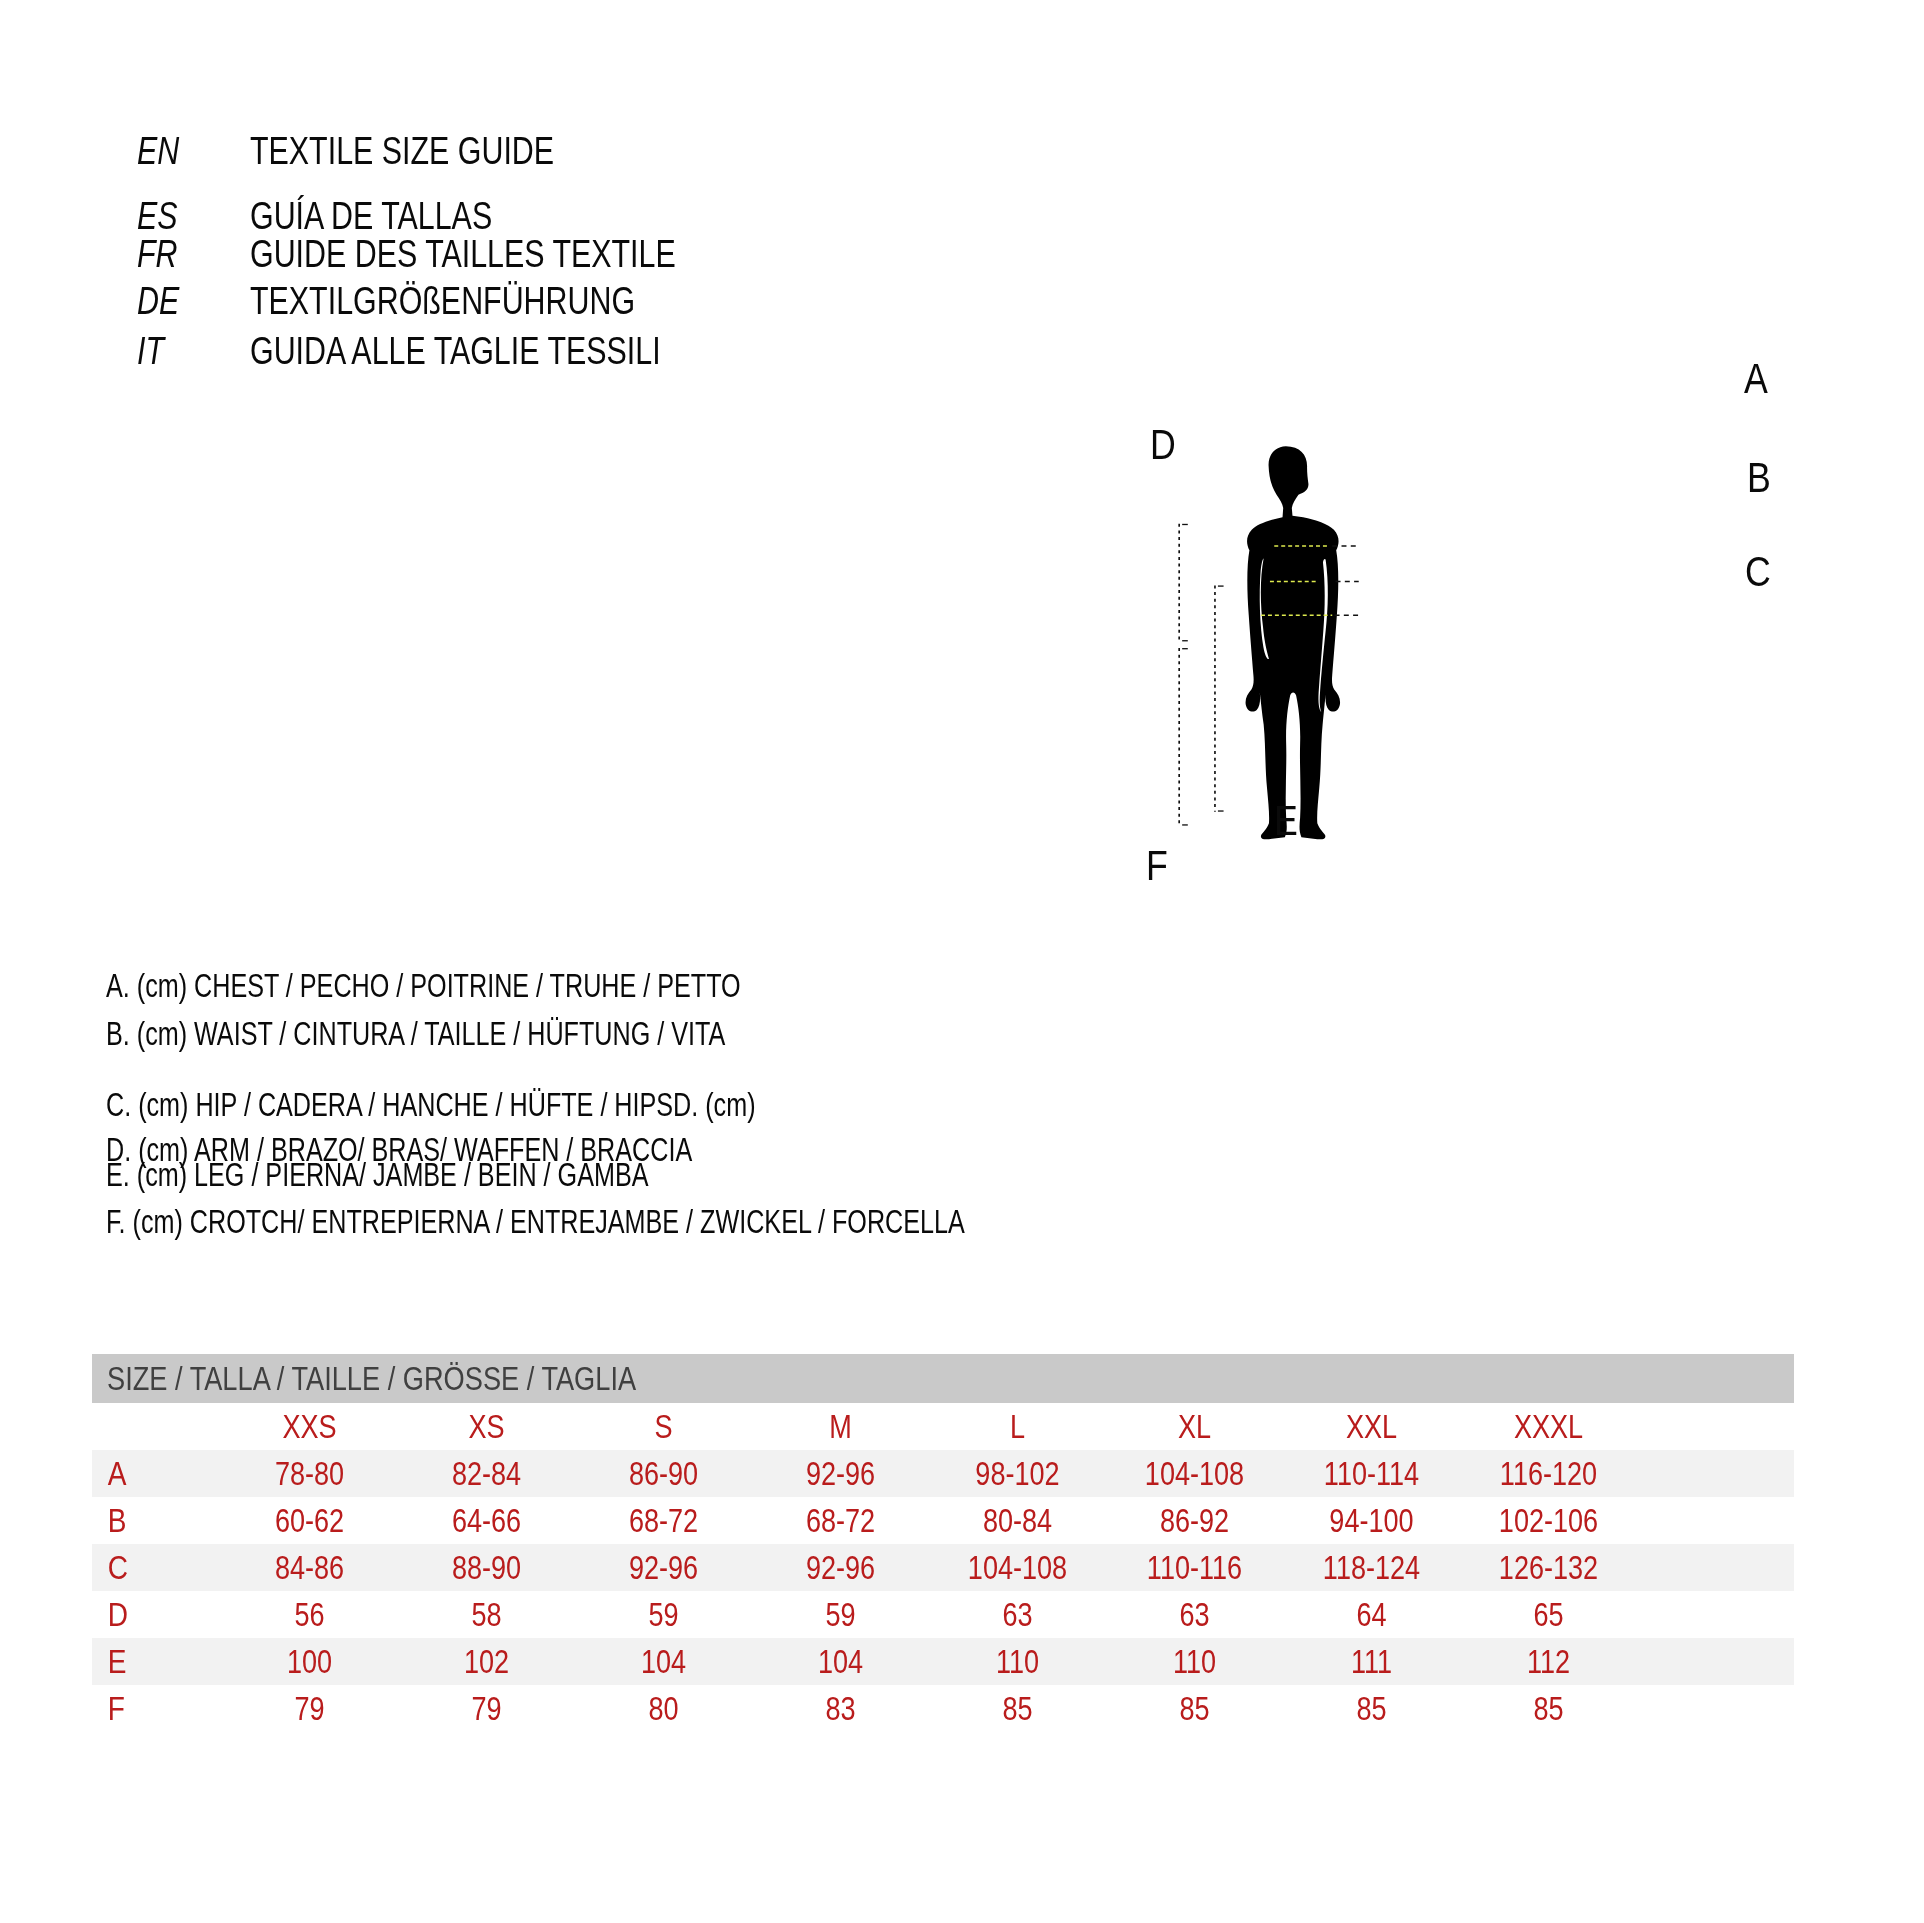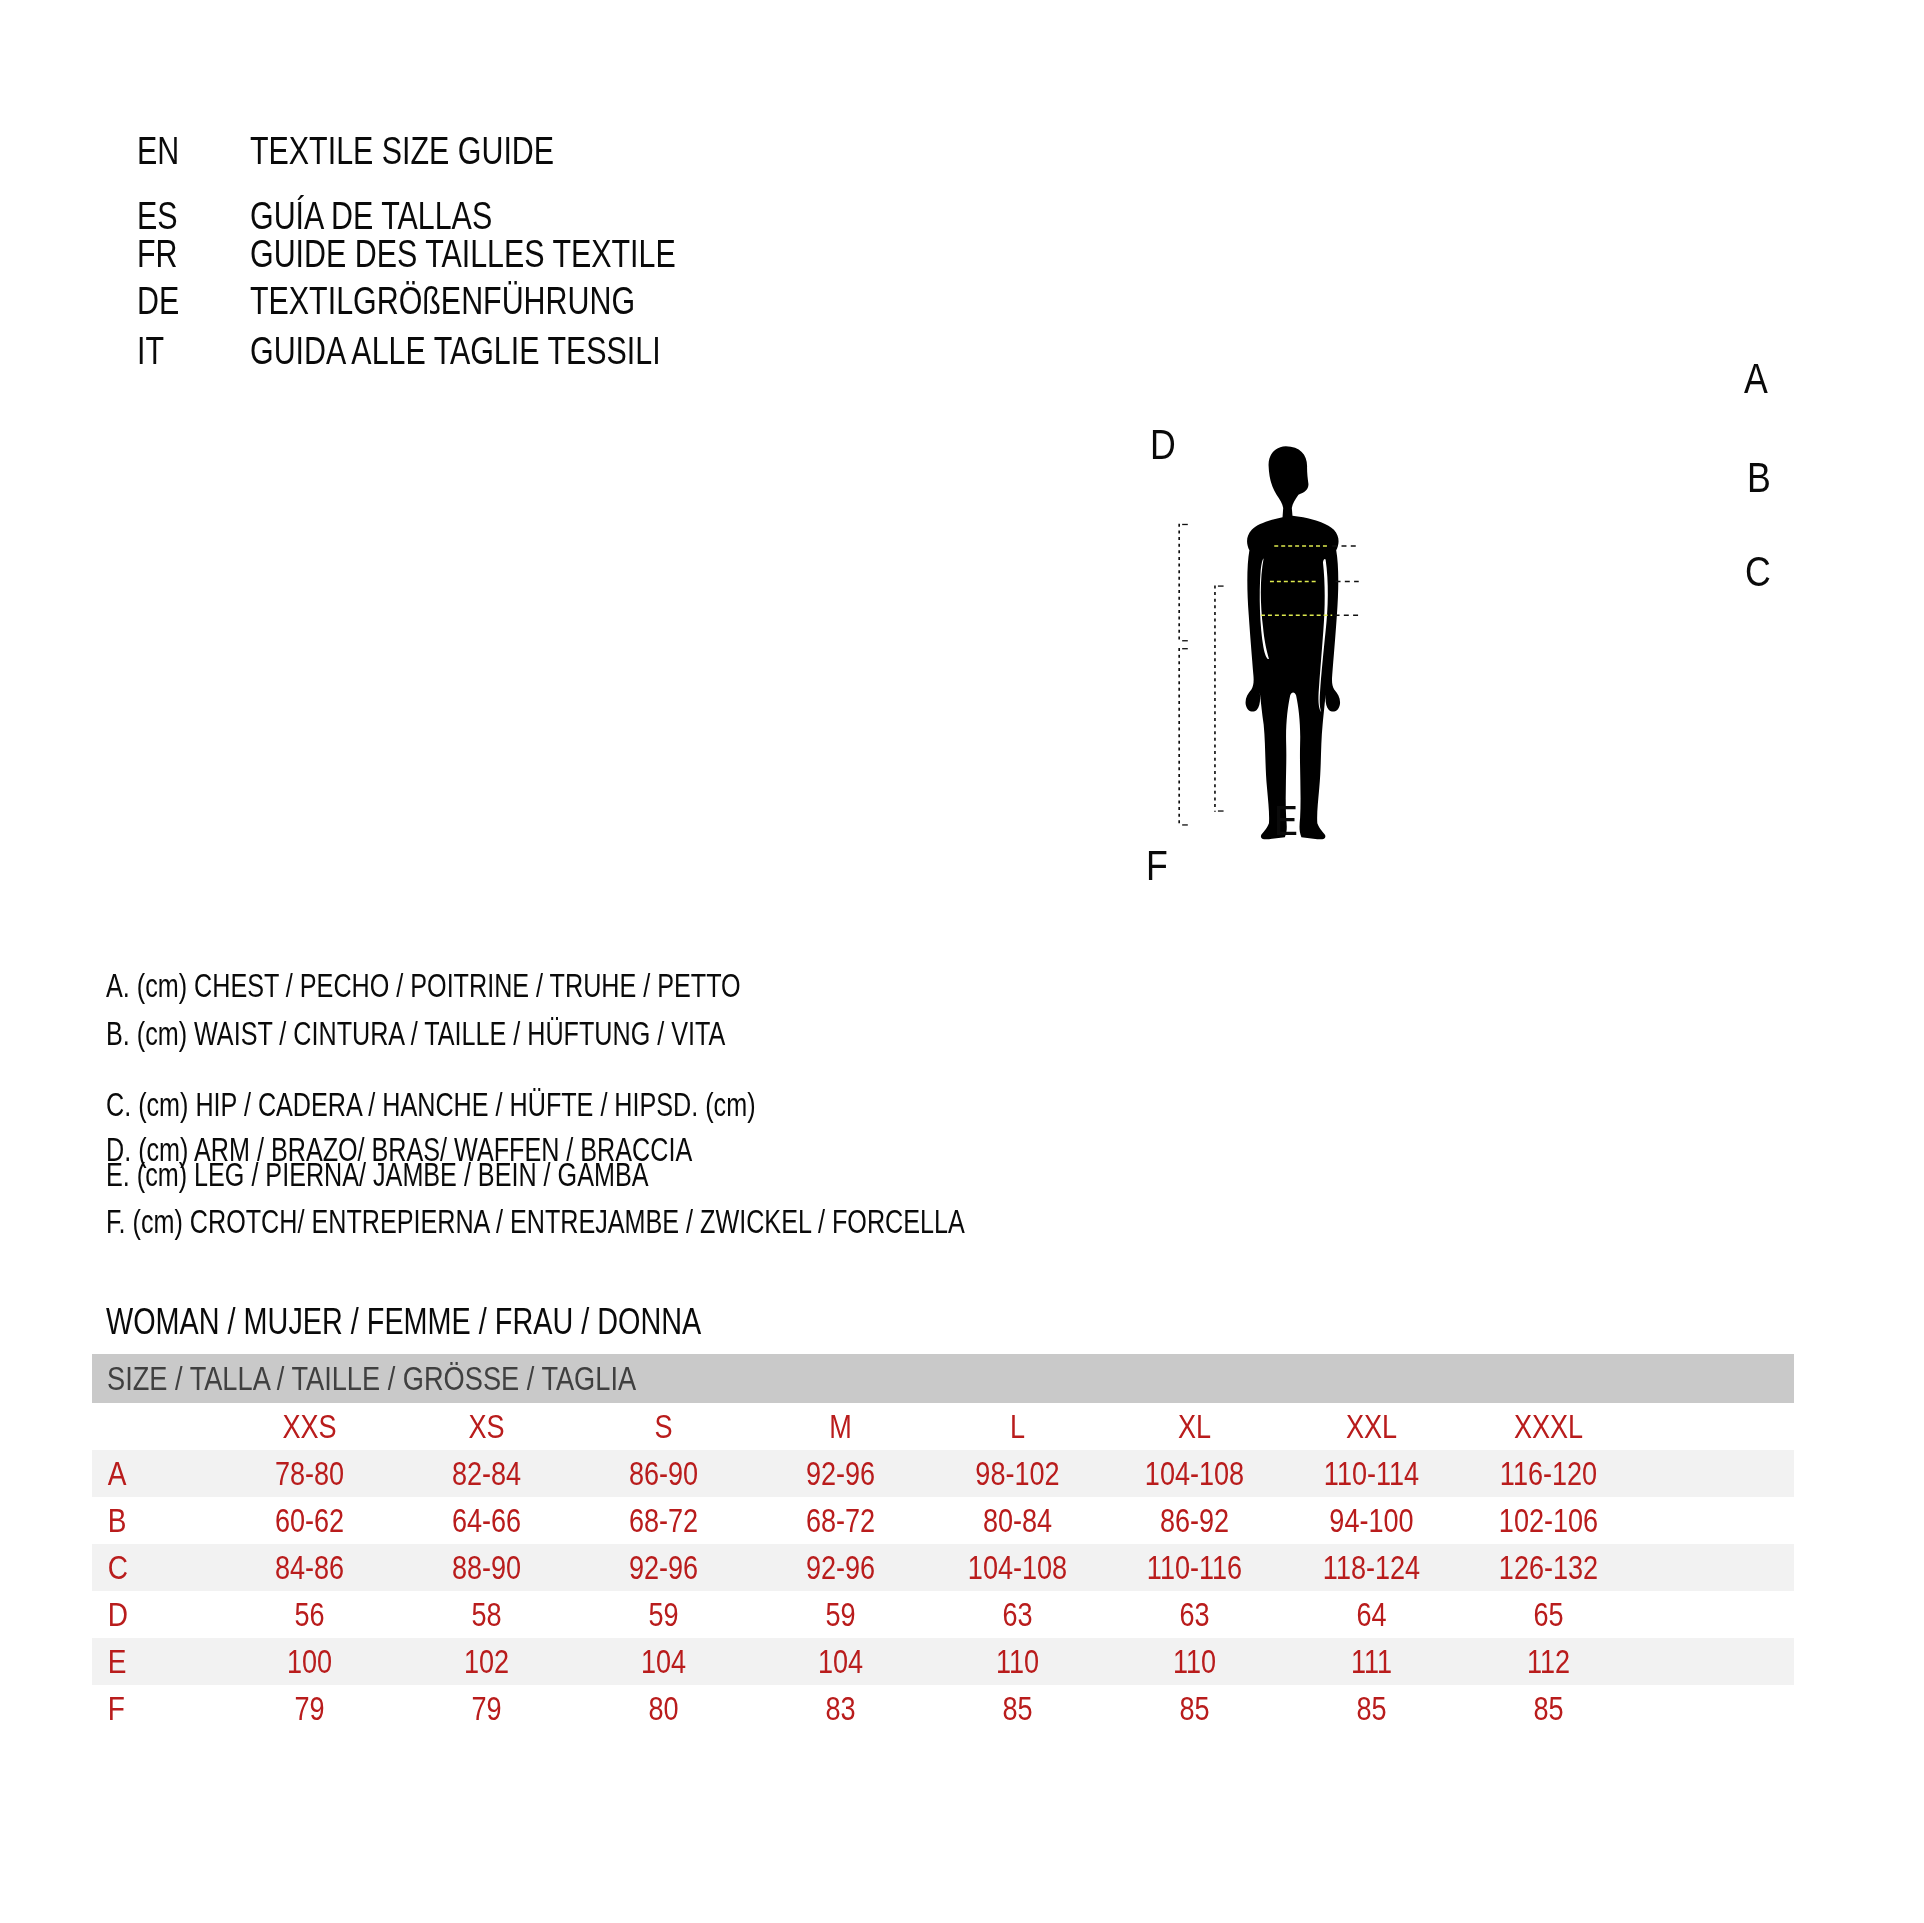--- a/index.html
+++ b/index.html
@@ -2,21 +2,21 @@
 <html style="font-size:14.8px"><head>
 <meta charset="utf-8">
 <style>
   html,body{margin:0;padding:0;background:#fff;}
   #page{position:relative;width:1924px;height:1923px;background:#ffffff;overflow:hidden;
         font-family:"Liberation Sans","DejaVu Sans",sans-serif;color:#0a0a0a;}
   .abs{position:absolute;}
   .cond{transform:scaleX(0.8);transform-origin:0 50%;white-space:nowrap;display:inline-block;}
   
   .lang-row{position:absolute;left:137px;height:44px;line-height:44px;font-size:38px;}
-  .lang-code{display:inline-block;width:113px;vertical-align:top;}
+  .lang-code{display:inline-block;width:113px;vertical-align:top;font-style:italic;}
   .lang-title{display:inline-block;vertical-align:top;}
   
   .fig-label{position:absolute;font-size:42px;line-height:48px;transform:scaleX(0.85);transform-origin:0 50%;}
   
   .meas-row{position:absolute;left:106px;height:42px;line-height:42px;font-size:34px;text-decoration:underline;}
   .meas-row .cond{transform:scaleX(0.74);}
   
   #woman-heading{position:absolute;left:106px;top:1301px;height:42px;line-height:42px;font-size:36px;}
   
   #size-band{position:absolute;left:92px;top:1354px;width:1702px;height:49px;background:#c9c9c9;
@@ -98,21 +98,20 @@
 
   <div>
     <div class="meas-row" style="top:964px"><span class="cond">A. (cm) CHEST / PECHO / POITRINE / TRUHE / PETTO</span></div>
     <div class="meas-row" style="top:1012px"><span class="cond">B. (cm) WAIST / CINTURA / TAILLE / HÜFTUNG / VITA</span></div>
     <div class="meas-row" style="top:1083px"><span class="cond">C. (cm) HIP / CADERA / HANCHE / HÜFTE / HIPSD. (cm)</span></div>
     <div class="meas-row" style="top:1128px"><span class="cond">D. (cm) ARM / BRAZO/ BRAS/ WAFFEN / BRACCIA</span></div>
     <div class="meas-row" style="top:1153px"><span class="cond">E. (cm) LEG / PIERNA/ JAMBE / BEIN / GAMBA</span></div>
     <div class="meas-row" style="top:1200px"><span class="cond">F. (cm) CROTCH/ ENTREPIERNA / ENTREJAMBE / ZWICKEL / FORCELLA</span></div>
   </div>
 
-  <div id="woman-heading"><span class="cond">WOMAN / MUJER / FEMME / FRAU / DONNA</span></div>
 
   <div>
     <div id="size-band"><span class="cond">SIZE / TALLA / TAILLE / GRÖSSE / TAGLIA</span></div>
 
     <div class="trow" style="top:1403px">
       <div class="tlabel"></div>
       <div class="tcell">XXS</div>
       <div class="tcell">XS</div>
       <div class="tcell">S</div>
       <div class="tcell">M</div>

